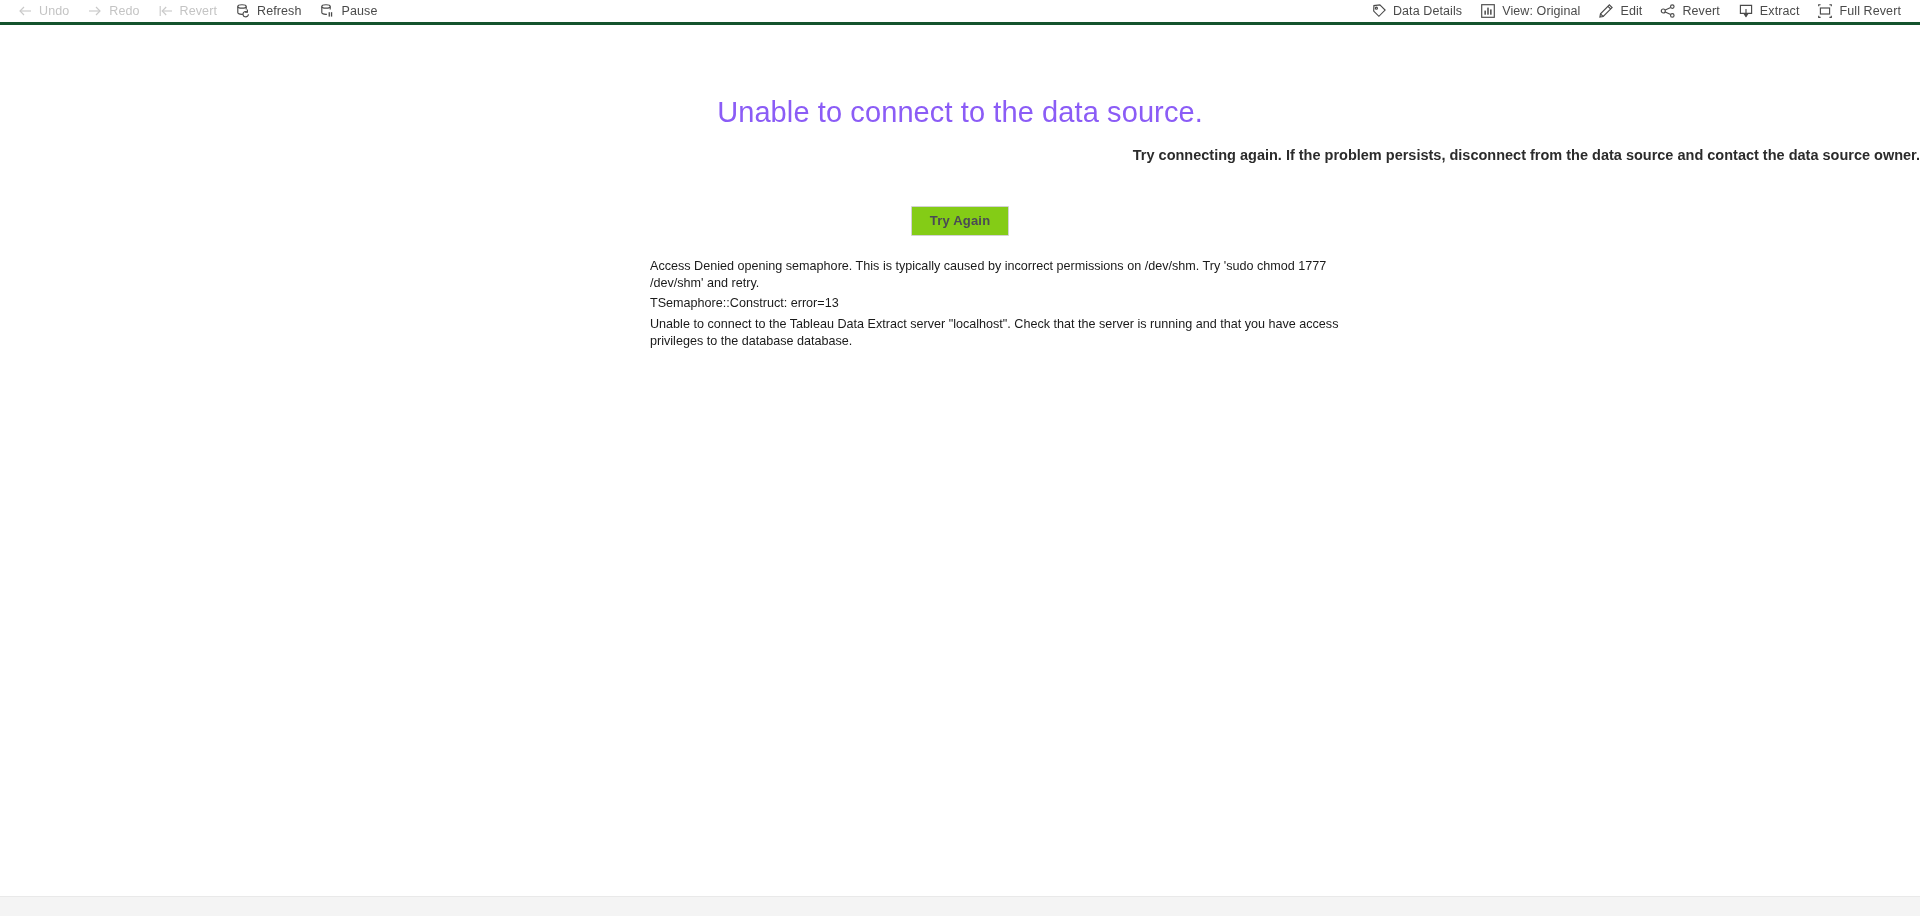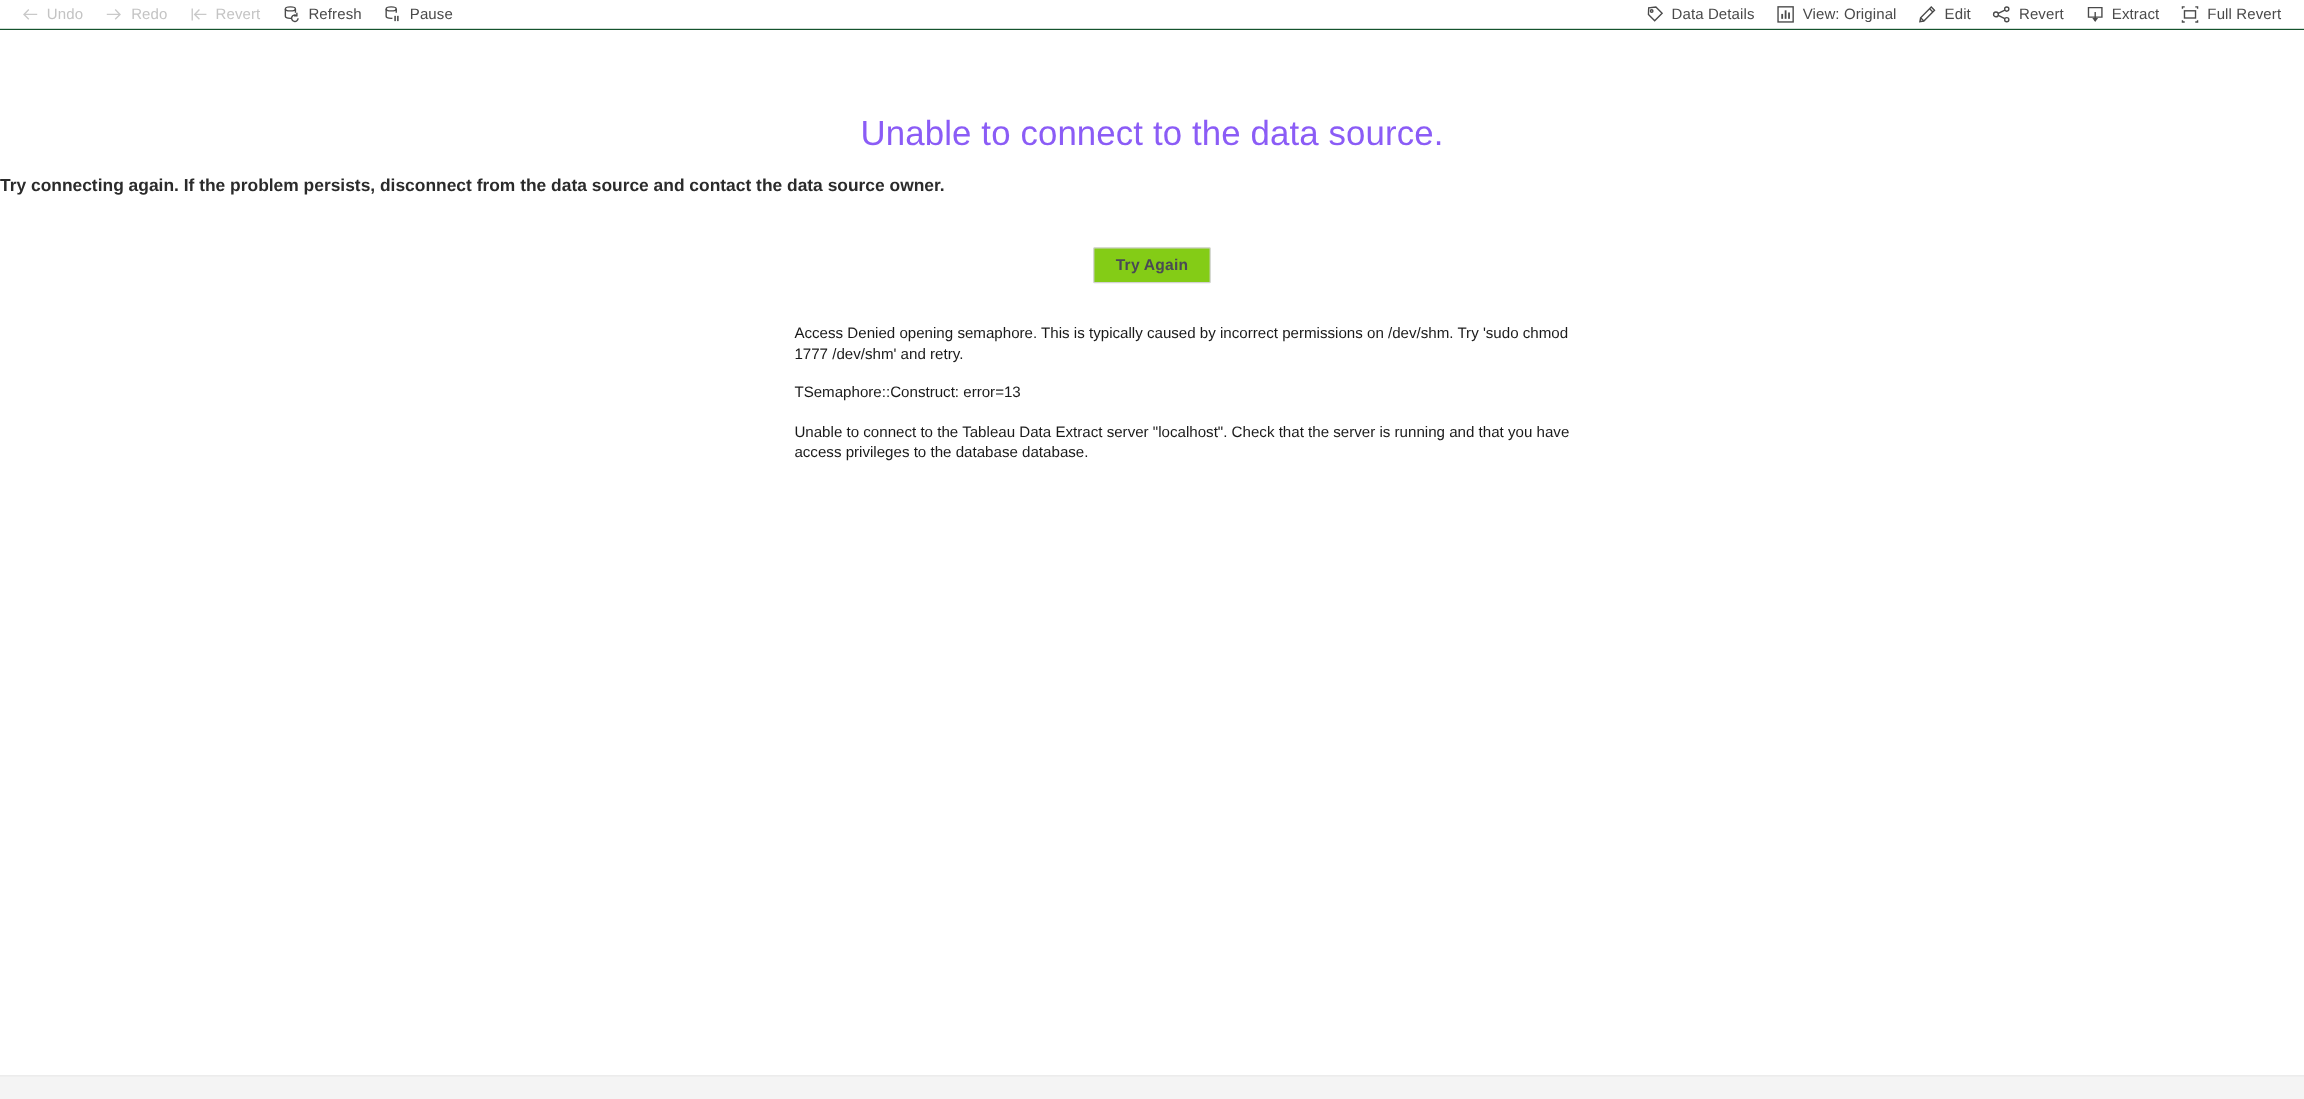--- a/index.html
+++ b/index.html
@@ -12,21 +12,21 @@
     overflow: hidden;
   }
 
   
   #toolbar {
     position: absolute;
     top: 0; left: 0;
     width: 1920px;
     height: 25px;
     background: #ffffff;
-    border-bottom: 1px solid #14532d;
+    border-bottom: 3px solid #14532d;
     display: flex;
     align-items: center;
     box-sizing: border-box;
   }
   .tb-left {
     display: flex;
     align-items: center;
     padding-left: 8px;
   }
   .tb-right {
@@ -83,21 +83,21 @@
     font-size: 29px;
     font-weight: 400;
     color: #8b5cf6;
     letter-spacing: 0.1px;
   }
   #error-subtitle {
     position: absolute;
     top: 121px;
     left: 0;
     width: 1920px;
-    text-align: left;
+    text-align: right;
     font-size: 14.5px;
     font-weight: bold;
     color: #2b2b2b;
   }
   #try-again-wrap {
     position: absolute;
     top: 180px;
     left: 0;
     width: 1920px;
     text-align: center;
@@ -118,21 +118,21 @@
   #error-details {
     position: absolute;
     top: 228px;
     left: 646px;
     width: 706px;
     font-size: 12.6px;
     line-height: 1.33;
     color: #1a1a1a;
     font-family: "Liberation Sans", sans-serif;
   }
-  #error-details .para { margin: 16px; }
+  #error-details .para { margin: 4px; }
 
   
   #bottom-bar {
     position: absolute;
     left: 0;
     top: 896px;
     width: 1920px;
     height: 20px;
     background: #f4f4f4;
     border-top: 1px solid #e9e9e9;

